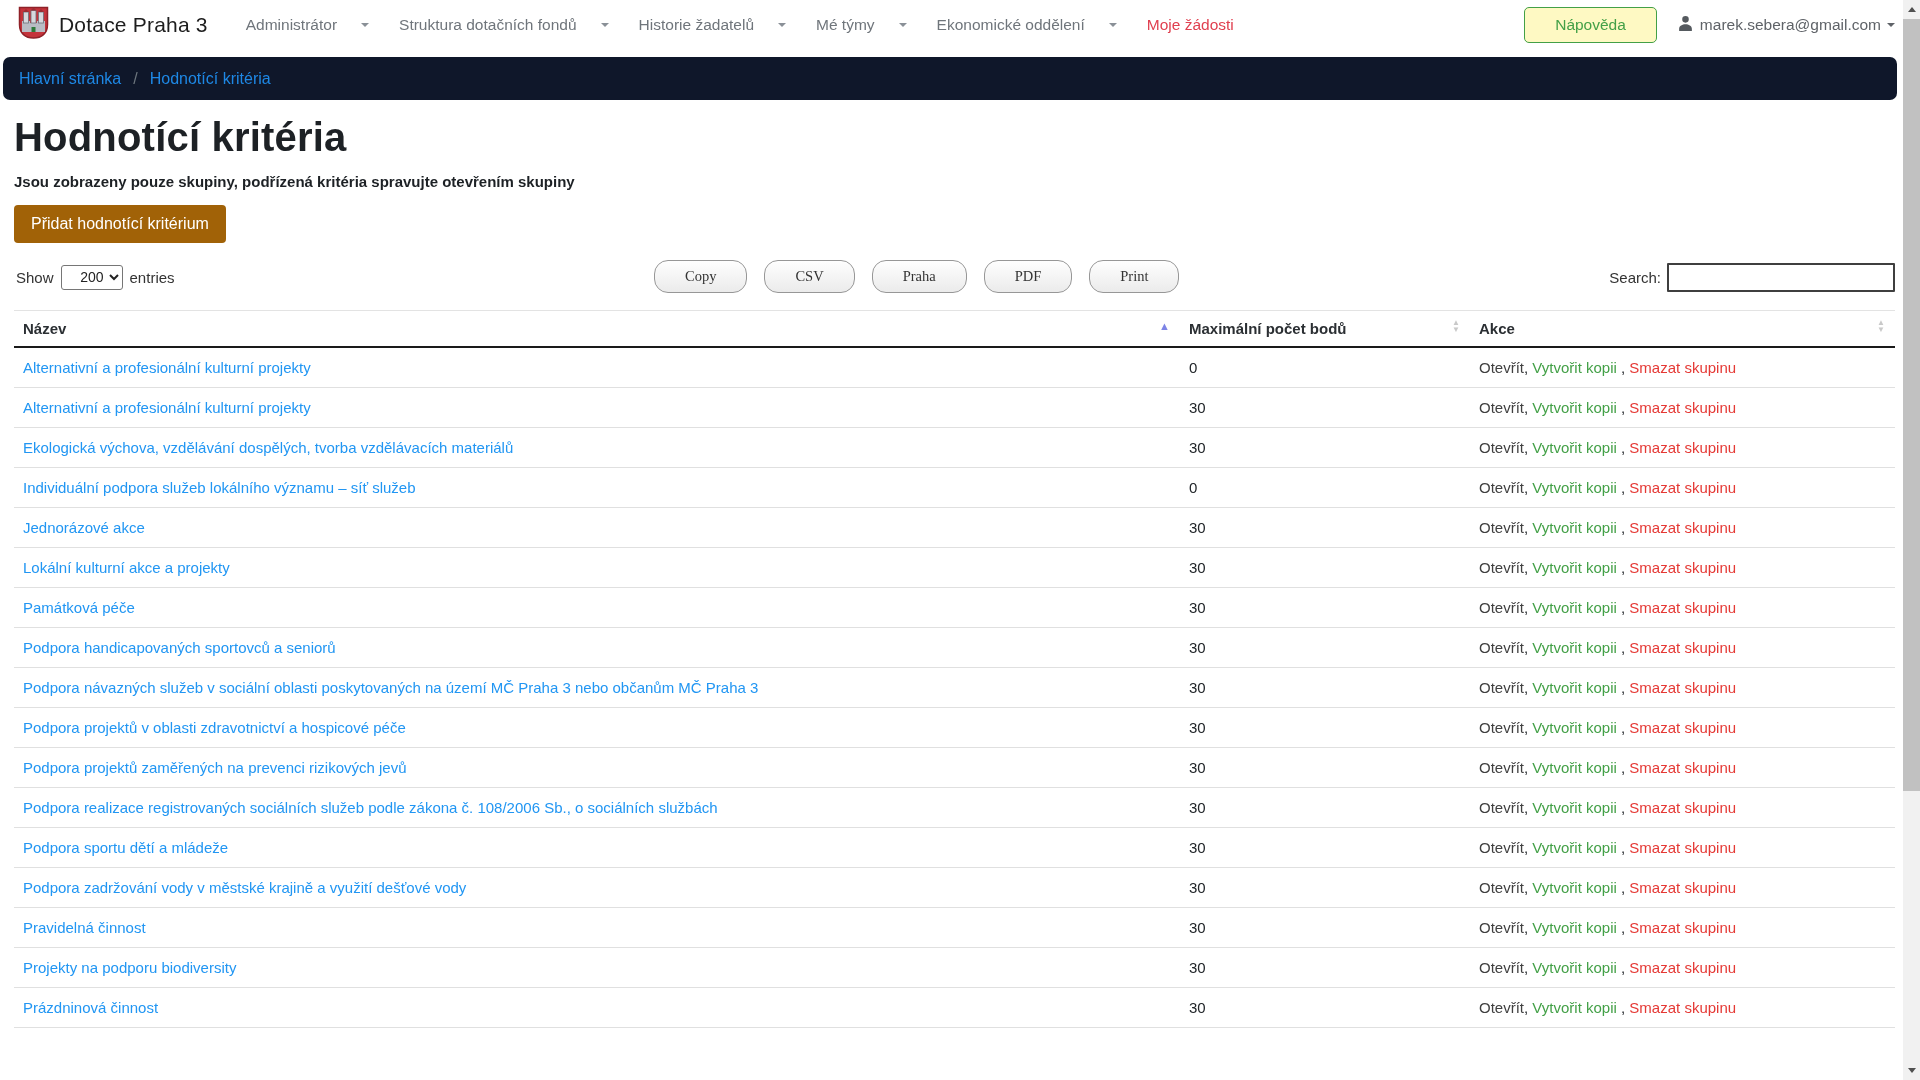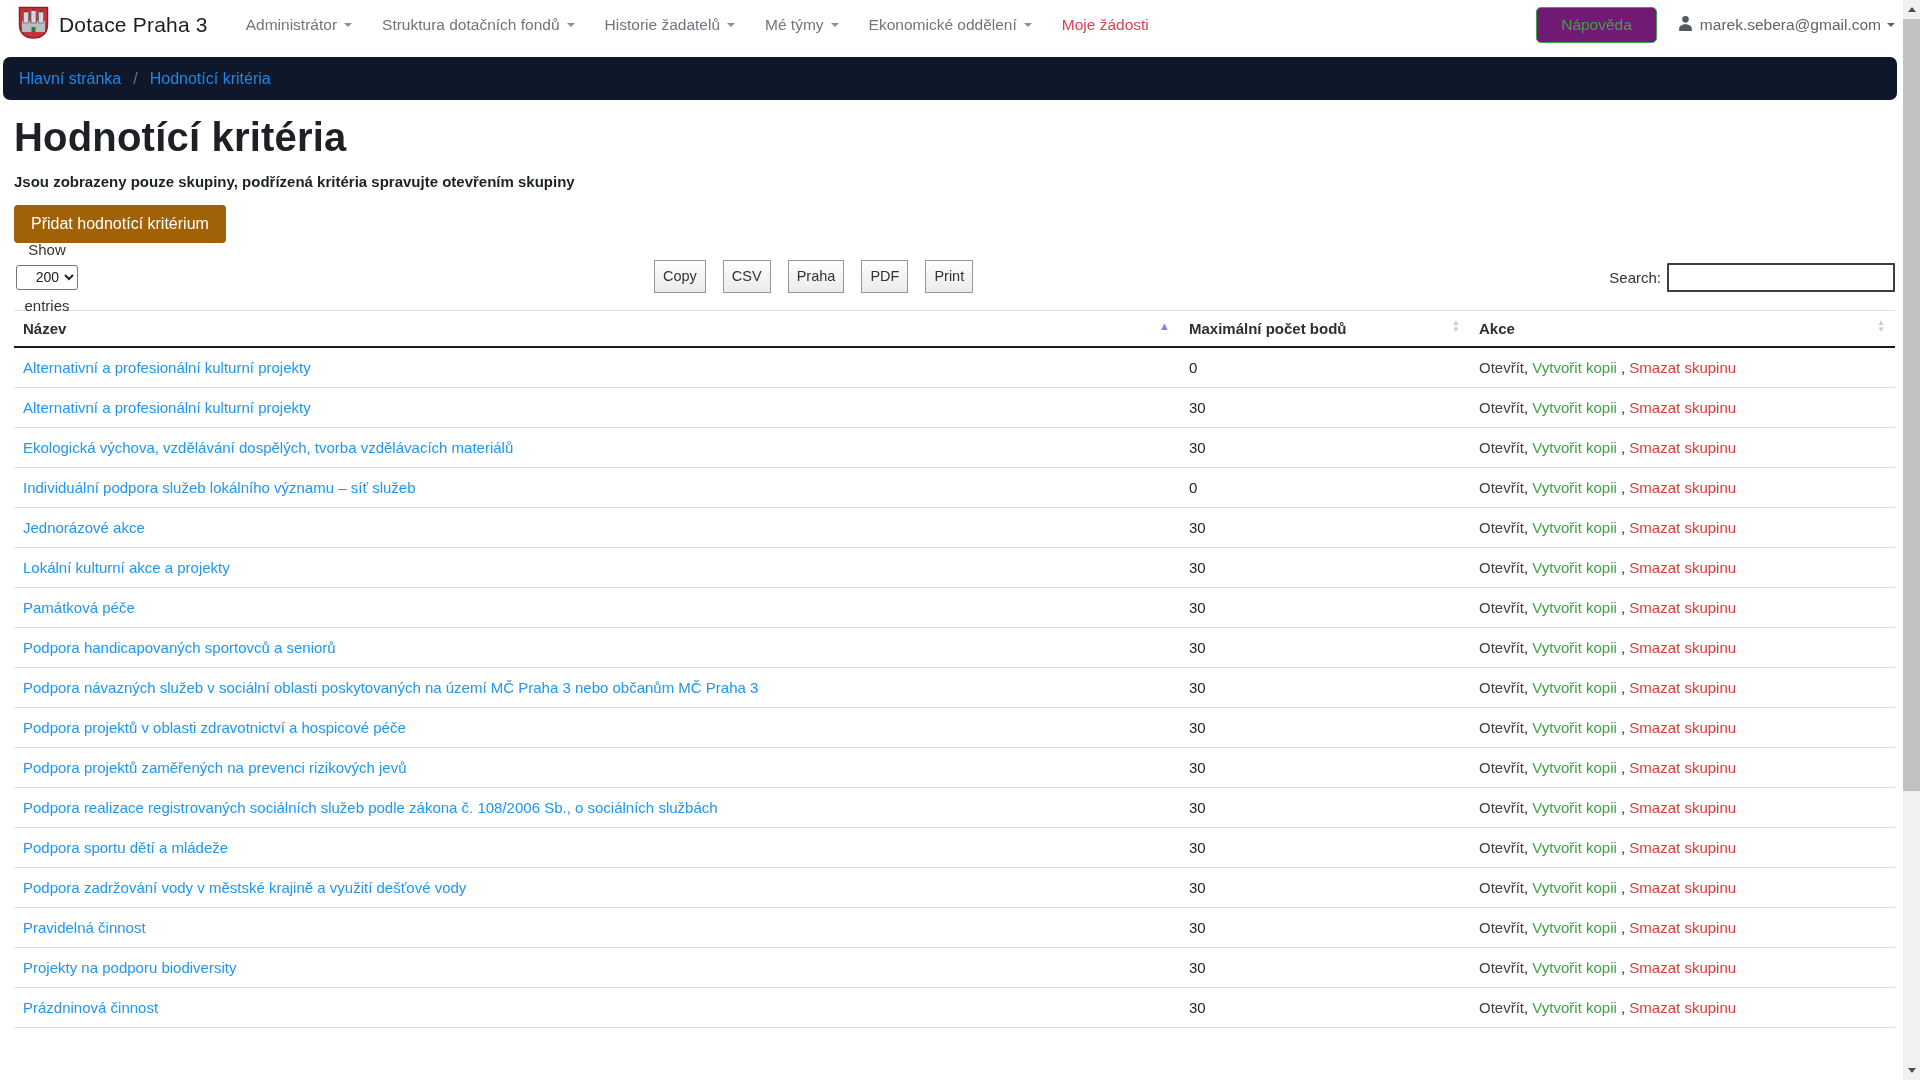--- a/index.html
+++ b/index.html
@@ -21,36 +21,36 @@
   }
   .brand-wrap { display: flex; align-items: center; gap: 10px; cursor: pointer; }
   .brand { font-size: 21px; font-weight: 500; color: #1d1d1d; letter-spacing: .2px; }
   .nav-menu {
     display: flex; align-items: center;
     list-style: none;
     margin-left: 38px; gap: 30px;
   }
   .nav-item {
     font-size: 15.5px; color: #6f757b;
-    display: flex; align-items: center; gap: 7px;
+    display: flex; align-items: center; gap: 24px;
     cursor: pointer; white-space: nowrap;
   }
   .caret {
     width: 0; height: 0; display: inline-block;
     border-left: 4px solid transparent;
     border-right: 4px solid transparent;
     border-top: 4px solid #8a9097;
   }
   .nav-red { font-size: 15.5px; color: #e04050; margin-left: 30px; text-decoration: none; white-space: nowrap; text-align: center; }
   .nav-right { margin-left: auto; display: flex; align-items: center; gap: 20px; }
   .help-btn {
     font-family: inherit;
     font-size: 15.5px; color: #43a047;
-    background: #701a75; border: 1px solid #43a047; border-radius: 5px;
-    padding: 8px 24px; cursor: pointer;
+    background: #fef9c3; border: 1px solid #43a047; border-radius: 5px;
+    padding: 8px 30px; cursor: pointer;
   }
   .user { display: flex; align-items: center; gap: 6px; font-size: 15.5px; color: #5f6368; cursor: pointer; }
   .user .caret { border-top-color: #5f6368; }
 
   
   .breadcrumb {
     margin: 7px 23px 0 3px;
     height: 43px;
     background: #0f172a;
     border-radius: 7px;
@@ -79,33 +79,33 @@
   }
 
   
   .controls {
     position: relative;
     margin-top: 16px;
     height: 36px;
     display: flex; align-items: center;
     font-size: 15px; color: #333;
   }
-  .length { display: flex; align-items: center; gap: 7px; margin-left: 2px; flex-direction: column; }
+  .length { display: flex; align-items: center; gap: 7px; margin-left: 2px; }
   .length select {
     font-family: inherit; font-size: 14px; color: #222;
     width: 62px; height: 25px;
     border: 1px solid #767676; border-radius: 3px;
     background: #fff; padding: 0 2px; text-align: right;
   }
   .dt-buttons { position: absolute; left: 640px; top: 1px; display: flex; gap: 17px; }
   .dt-btn {
-    font-family: Liberation Sans, sans-serif; font-size: 14.5px; color: #333;
+    font-family: Liberation Serif, serif; font-size: 14.5px; color: #333;
     background: linear-gradient(to bottom, #fefefe 0%, #ebebeb 100%);
-    border: 1px solid #979797; border-radius: 0;
-    padding: 8px 8px; cursor: pointer; line-height: 1;
+    border: 1px solid #979797; border-radius: 14px;
+    padding: 8px 30px; cursor: pointer; line-height: 1;
   }
   .search { margin-left: auto; display: flex; align-items: center; gap: 6px; }
   .search input {
     width: 228px; height: 29px;
     border: 2px solid #3f3f3f; border-radius: 1px;
     font-family: inherit; font-size: 14px; padding: 0 6px;
     background: #fff;
   }
 
   

